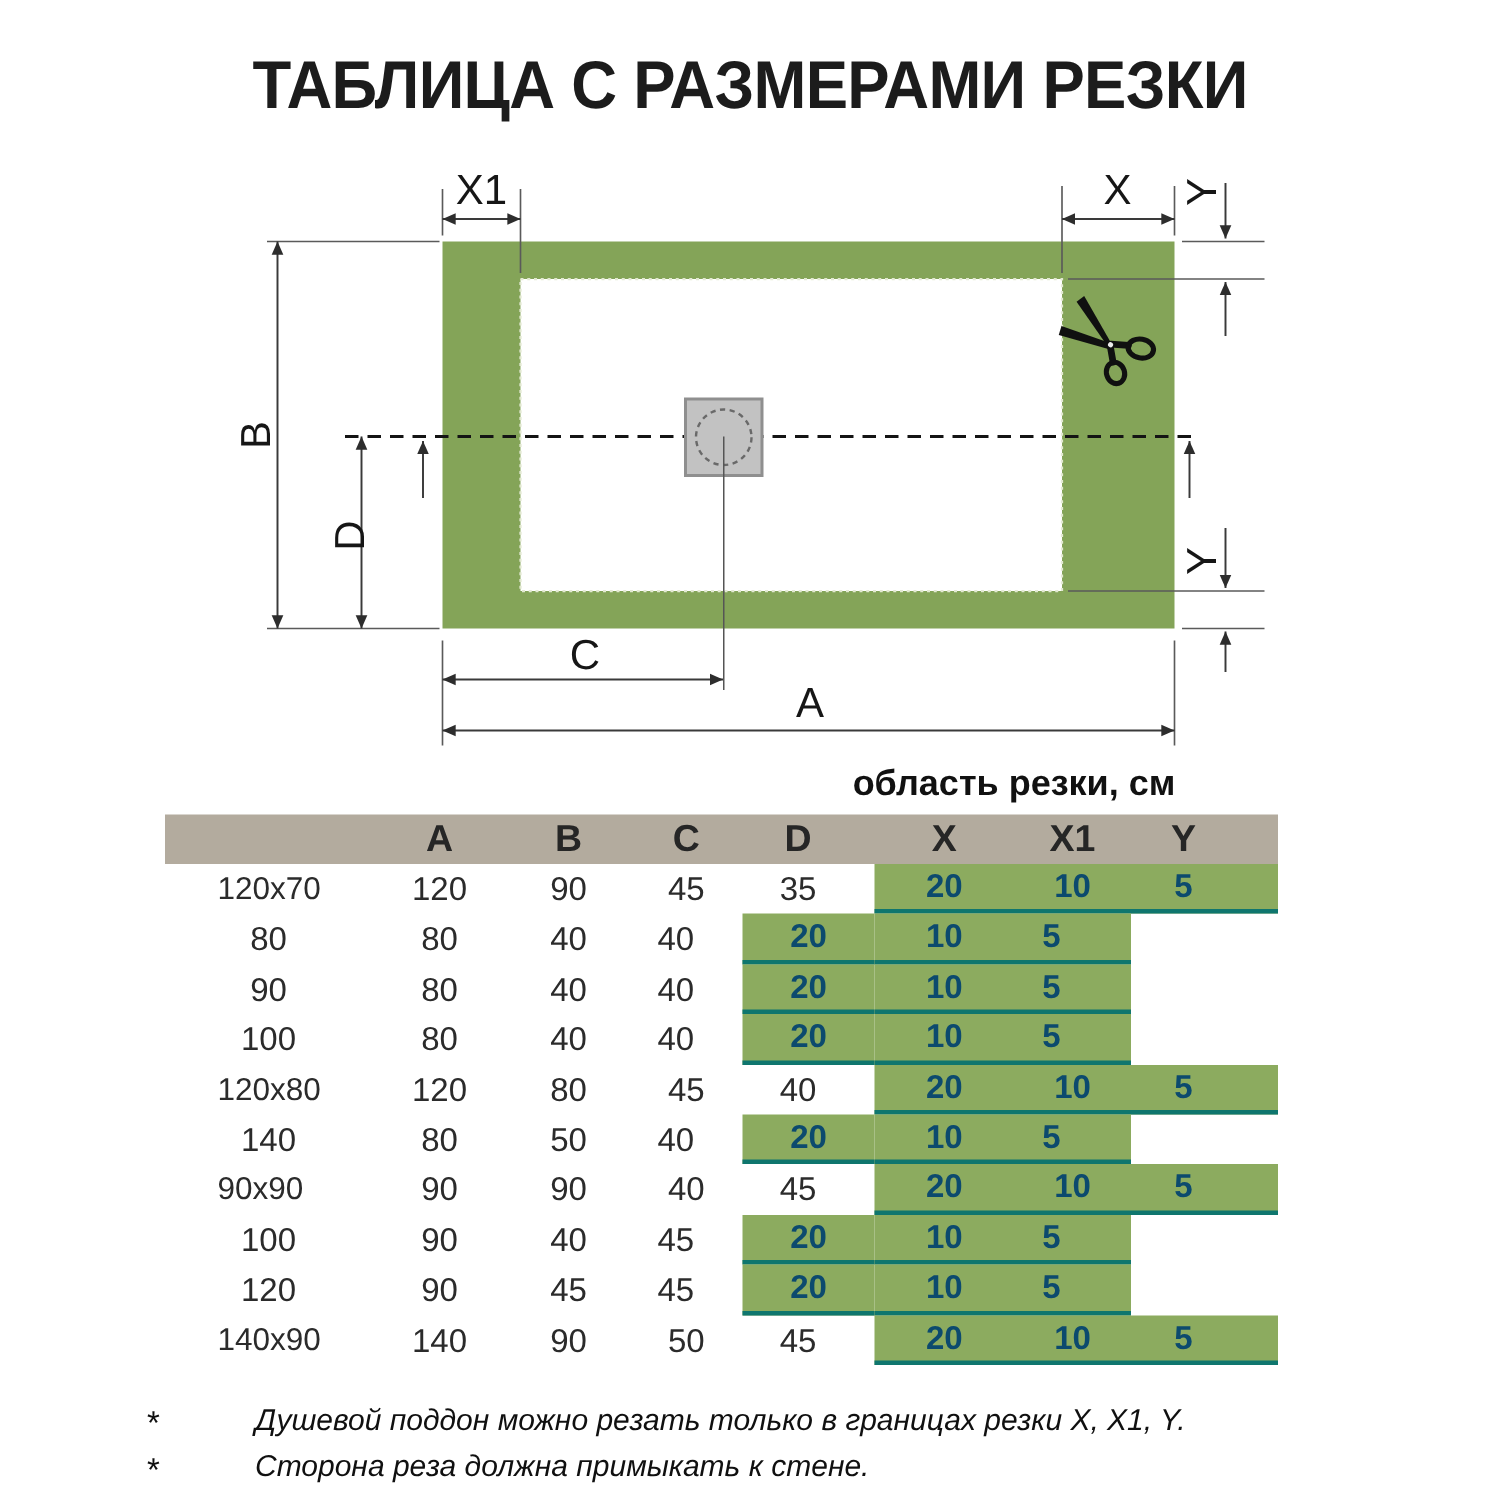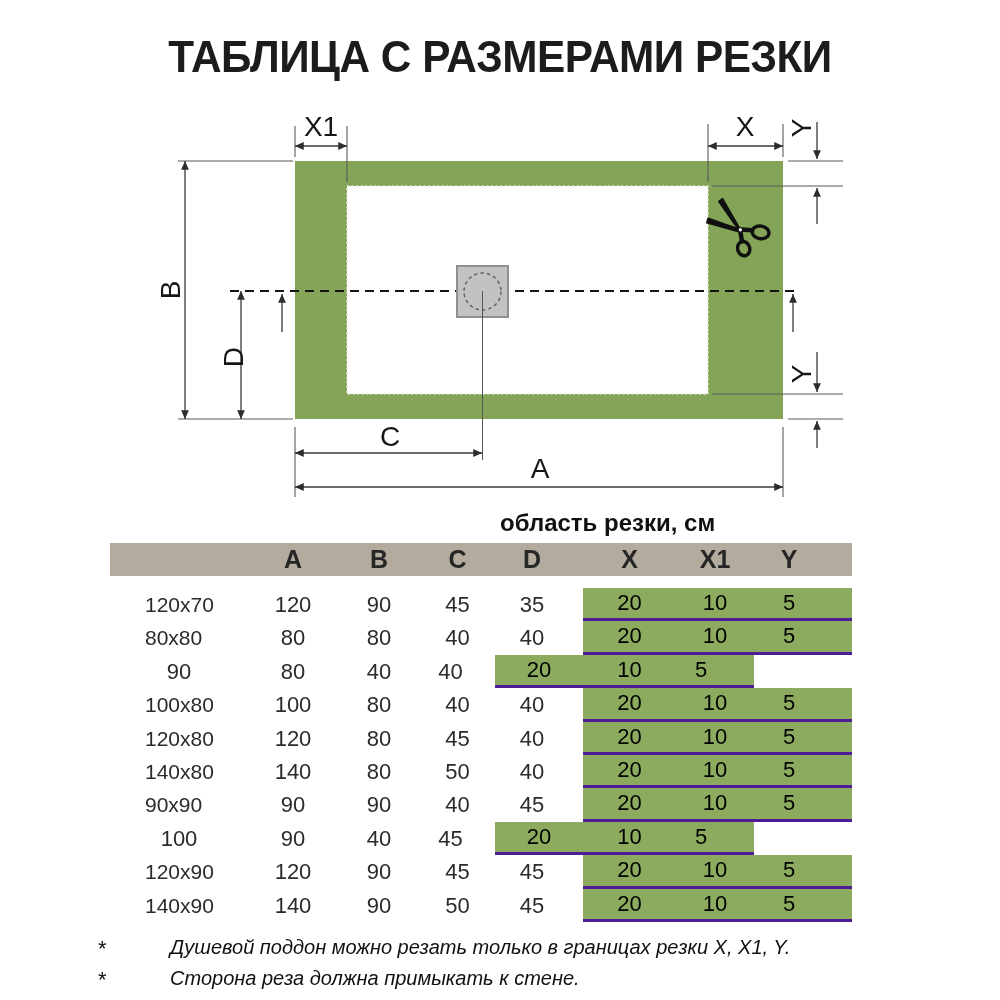--- a/index.html
+++ b/index.html
@@ -28,39 +28,39 @@
   .wit{stroke:#5a5a5a;stroke-width:1.1;fill:none;}
   .cline{stroke:#141414;stroke-width:2;stroke-dasharray:9 6;fill:none;}
   .drain-sq{fill:var(--drain-gray);stroke:#8f8f8f;stroke-width:2;}
   .drain-ci{fill:none;stroke:#696969;stroke-width:1.6;stroke-dasharray:3.5 3;}
   .drop{stroke:#555;stroke-width:1;}
   .sc{fill:#101010;stroke:none;}
   .sc-l{stroke:#101010;stroke-width:4.5;stroke-linecap:round;}
   .sc-r{fill:none;stroke:#101010;stroke-width:3.4;}
 
   .units-label{
-    position:absolute;left:500px;top:509px;width:352px;text-align:left;
+    position:absolute;left:500px;top:509px;width:352px;text-align:center;
     font-size:24px;font-weight:700;color:#111;
   }
 
   .cut-table{position:absolute;left:110px;top:543px;width:742px;}
   .grid8{display:grid;grid-template-columns:138px 90px 82px 75px 88px 93px 78px 98px;}
   .thead{height:33px;background:var(--header-tan);align-items:center;
          font-weight:700;font-size:25px;color:#262626;}
   .thead .cell{text-align:center;line-height:33px;}
-  .tbody{margin-top:12px;}
+  .tbody{margin-top:0;}
   .trow{height:33.4px;align-items:center;font-size:22px;color:#2b2b2b;}
   .cell{box-sizing:border-box;}
   .cell.size{text-align:left;padding-left:35px;font-size:21px;}
   .cell.num{text-align:center;}
   .cell.dcol{padding-right:14px;}
   .cell.ycol{padding-right:28px;}
   .trow .cell{line-height:33.4px;}
-  .trow .green{background:var(--table-green);height:100%;border-bottom:3px solid #4c1d95;
-               color:#000000;line-height:30px;}
+  .trow .green{background:var(--table-green);height:100%;border-bottom:3px solid #0f766e;
+               color:#0c4a6e;line-height:30px;font-weight:bold;}
 
   .footnotes{position:absolute;left:98px;top:936px;width:870px;font-size:20px;color:#101010;}
   .fnrow{display:flex;margin-bottom:5px;}
   .fnmark{width:72px;flex:0 0 72px;font-size:22px;}
   .fntext{flex:1;font-style:italic;}
 </style>
 </head>
 <body>
 
 <div class="page-title">ТАБЛИЦА С РАЗМЕРАМИ РЕЗКИ</div>
@@ -155,60 +155,57 @@
     <div class="cell size">120x70</div>
     <div class="cell num">120</div>
     <div class="cell num">90</div>
     <div class="cell num">45</div>
     <div class="cell num dcol">35</div>
     <div class="cell num green">20</div>
     <div class="cell num green">10</div>
     <div class="cell num green ycol">5</div>
   </div>
       <div class="trow grid8">
-    <div class="cell size">80x80</div>
-    <div class="cell num">80</div>
-    <div class="cell num">80</div>
-    <div class="cell num">40</div>
-    <div class="cell num dcol">40</div>
-    <div class="cell num green">20</div>
-    <div class="cell num green">10</div>
-    <div class="cell num green ycol">5</div>
-  </div>
-      <div class="trow grid8">
-    <div class="cell num">90</div>
-    <div class="cell num">80</div>
-    <div class="cell num">40</div>
-    <div class="cell num dcol">40</div>
-    <div class="cell num green">20</div>
-    <div class="cell num green">10</div>
-    <div class="cell num green ycol">5</div>
-  </div>
-      <div class="trow grid8">
-    <div class="cell size">100x80</div>
+    <div class="cell num">80</div>
+    <div class="cell num">80</div>
+    <div class="cell num">40</div>
+    <div class="cell num dcol">40</div>
+    <div class="cell num green">20</div>
+    <div class="cell num green">10</div>
+    <div class="cell num green ycol">5</div>
+  </div>
+      <div class="trow grid8">
+    <div class="cell num">90</div>
+    <div class="cell num">80</div>
+    <div class="cell num">40</div>
+    <div class="cell num dcol">40</div>
+    <div class="cell num green">20</div>
+    <div class="cell num green">10</div>
+    <div class="cell num green ycol">5</div>
+  </div>
+      <div class="trow grid8">
     <div class="cell num">100</div>
     <div class="cell num">80</div>
     <div class="cell num">40</div>
     <div class="cell num dcol">40</div>
     <div class="cell num green">20</div>
     <div class="cell num green">10</div>
     <div class="cell num green ycol">5</div>
   </div>
       <div class="trow grid8">
     <div class="cell size">120x80</div>
     <div class="cell num">120</div>
     <div class="cell num">80</div>
     <div class="cell num">45</div>
     <div class="cell num dcol">40</div>
     <div class="cell num green">20</div>
     <div class="cell num green">10</div>
     <div class="cell num green ycol">5</div>
   </div>
       <div class="trow grid8">
-    <div class="cell size">140x80</div>
     <div class="cell num">140</div>
     <div class="cell num">80</div>
     <div class="cell num">50</div>
     <div class="cell num dcol">40</div>
     <div class="cell num green">20</div>
     <div class="cell num green">10</div>
     <div class="cell num green ycol">5</div>
   </div>
       <div class="trow grid8">
     <div class="cell size">90x90</div>
@@ -223,21 +220,20 @@
       <div class="trow grid8">
     <div class="cell num">100</div>
     <div class="cell num">90</div>
     <div class="cell num">40</div>
     <div class="cell num dcol">45</div>
     <div class="cell num green">20</div>
     <div class="cell num green">10</div>
     <div class="cell num green ycol">5</div>
   </div>
       <div class="trow grid8">
-    <div class="cell size">120x90</div>
     <div class="cell num">120</div>
     <div class="cell num">90</div>
     <div class="cell num">45</div>
     <div class="cell num dcol">45</div>
     <div class="cell num green">20</div>
     <div class="cell num green">10</div>
     <div class="cell num green ycol">5</div>
   </div>
       <div class="trow grid8">
     <div class="cell size">140x90</div>

